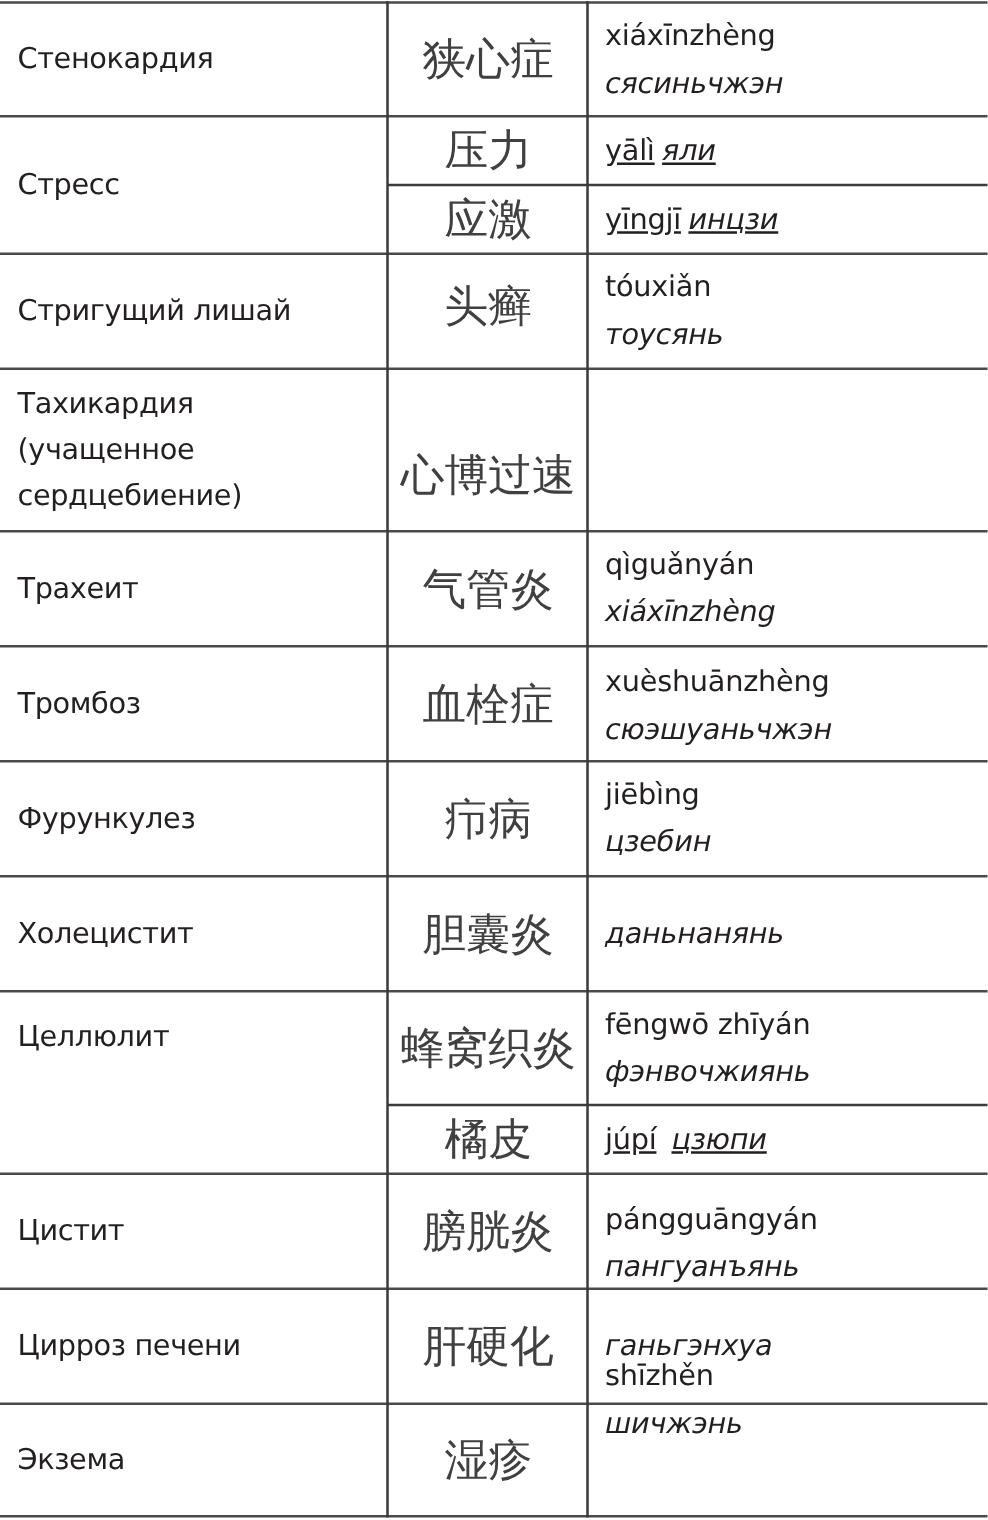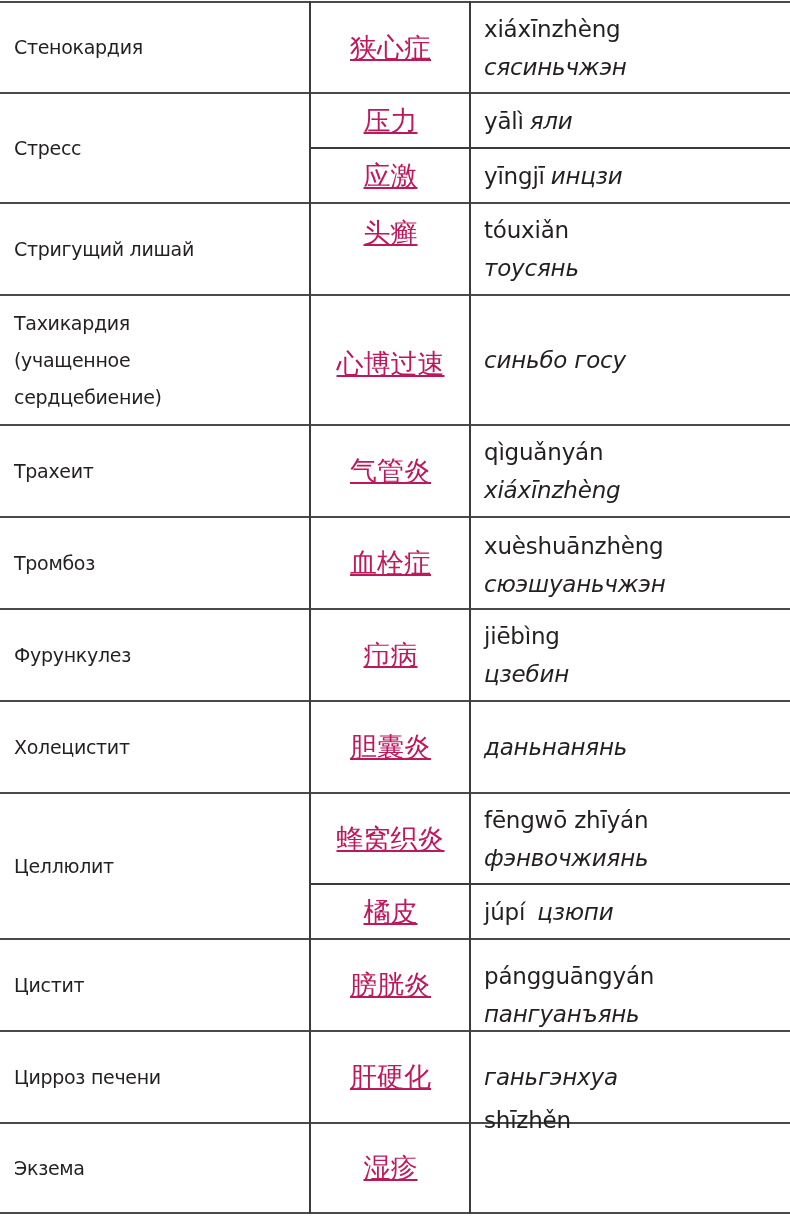--- a/index.html
+++ b/index.html
@@ -3,26 +3,26 @@
 <meta charset="utf-8">
 <style>
   html, body { margin: 0; padding: 0; background: #ffffff; }
   body { width: 790px; height: 1216px; position: relative; overflow: hidden;
          font-family: "DejaVu Sans", "Liberation Sans", sans-serif; color: #231f20; }
   .tbl { position: absolute; left: 0; top: 0; width: 790px; }
   .hline { position: absolute; left: 0; width: 790px; height: 2px; background: #4a4a4a; }
   .hline.sub { left: 310px; width: 480px; height: 1.5px; background: #3a3a3a; }
   .vline { position: absolute; width: 1.5px; background: #3a3a3a; }
   .cell { position: absolute; display: flex; align-items: center; box-sizing: border-box; }
-  .ru { left: 14px; width: 290px; font-size: 19px; line-height: 37px; letter-spacing: -0.3px; }
-  .zh { left: 311px; width: 159px; justify-content: center; font-size: 27px; color: #be185d; text-decoration: underline; }
+  .ru { left: 14px; width: 290px; font-size: 23px; line-height: 37px; letter-spacing: -0.3px; }
+  .zh { left: 311px; width: 159px; justify-content: center; font-size: 35px; color: #404040; }
   .py { left: 484px; width: 300px; flex-direction: column; align-items: flex-start; justify-content: center; font-size: 23px; line-height: 38px; letter-spacing: -0.2px; }
   .py .line { white-space: nowrap; }
   .py .it { font-style: italic; }
-  .py.inline { flex-direction: row; align-items: center; justify-content: flex-start; }
+  .py.inline { flex-direction: row; align-items: center; justify-content: flex-start; text-decoration: underline; }
   .py.inline .it { margin-left: 6px; }
 </style>
 </head>
 <body>
 
 <div class="tbl">
 
   <div class="hline" style="top:1px"></div>
   <div class="hline" style="top:92px"></div>
   <div class="hline sub" style="top:147px"></div>
@@ -55,34 +55,33 @@
     <span class="line">yālì</span>
     <span class="line it">яли</span>
   </div>
   <div class="cell zh" style="top:149px; height:53px">应激</div>
   <div class="cell py inline" style="top:149px; height:53px">
     <span class="line">yīngjī</span>
     <span class="line it">инцзи</span>
   </div>
 
   <div class="cell ru" style="top:204px; height:90px">Стригущий лишай</div>
-  <div class="cell zh" style="top:188px; height:90px">头癣</div>
+  <div class="cell zh" style="top:200px; height:90px">头癣</div>
   <div class="cell py" style="top:204px; height:90px">
     <span class="line">tóuxiǎn</span>
     <span class="line it">тоусянь</span>
   </div>
 
   <div class="cell ru" style="top:296px; height:128px; flex-direction:column; align-items:flex-start; justify-content:center">
     <span>Тахикардия</span>
     <span>(учащенное</span>
     <span>сердцебиение)</span>
   </div>
-  <div class="cell zh" style="top:284px; height:160px">心博过速</div>
+  <div class="cell zh" style="top:300px; height:160px">心博过速</div>
   <div class="cell py" style="top:296px; height:128px">
-    <span class="line it">синьбо гocу</span>
   </div>
 
   <div class="cell ru" style="top:426px; height:90px">Трахеит</div>
   <div class="cell zh" style="top:426px; height:90px">气管炎</div>
   <div class="cell py" style="top:426px; height:90px">
     <span class="line">qìguǎnyán</span>
     <span class="line it">xiáxīnzhèng</span>
   </div>
 
   <div class="cell ru" style="top:518px; height:90px">Тромбоз</div>
@@ -98,21 +97,21 @@
     <span class="line">jiēbìng</span>
     <span class="line it">цзебин</span>
   </div>
 
   <div class="cell ru" style="top:702px; height:90px">Холецистит</div>
   <div class="cell zh" style="top:702px; height:90px">胆囊炎</div>
   <div class="cell py" style="top:702px; height:90px">
     <span class="line it">даньнанянь</span>
   </div>
 
-  <div class="cell ru" style="top:794px; height:144px">Целлюлит</div>
+  <div class="cell ru" style="top:758px; height:144px">Целлюлит</div>
   <div class="cell zh" style="top:794px; height:89px">蜂窝织炎</div>
   <div class="cell py" style="top:794px; height:89px">
     <span class="line">fēngwō zhīyán</span>
     <span class="line it">фэнвочжиянь</span>
   </div>
   <div class="cell zh" style="top:885px; height:53px">橘皮</div>
   <div class="cell py inline" style="top:885px; height:53px">
     <span class="line">júpí</span>
     <span class="line it" style="margin-left:12px">цзюпи</span>
   </div>
@@ -127,15 +126,16 @@
   <div class="cell ru" style="top:1032px; height:90px">Цирроз печени</div>
   <div class="cell zh" style="top:1032px; height:90px">肝硬化</div>
   <div class="cell py" style="top:1032px; height:90px">
     <span class="line it">ганьгэнхуа</span>
   </div>
 
   <div class="cell ru" style="top:1124px; height:88px">Экзема</div>
   <div class="cell zh" style="top:1124px; height:88px">湿疹</div>
   <div class="cell py" style="top:1076px; height:88px">
     <span class="line">shīzhěn</span>
+    <span class="line it">шичжэнь</span>
   </div>
 
 </div>
 
 </body></html>

